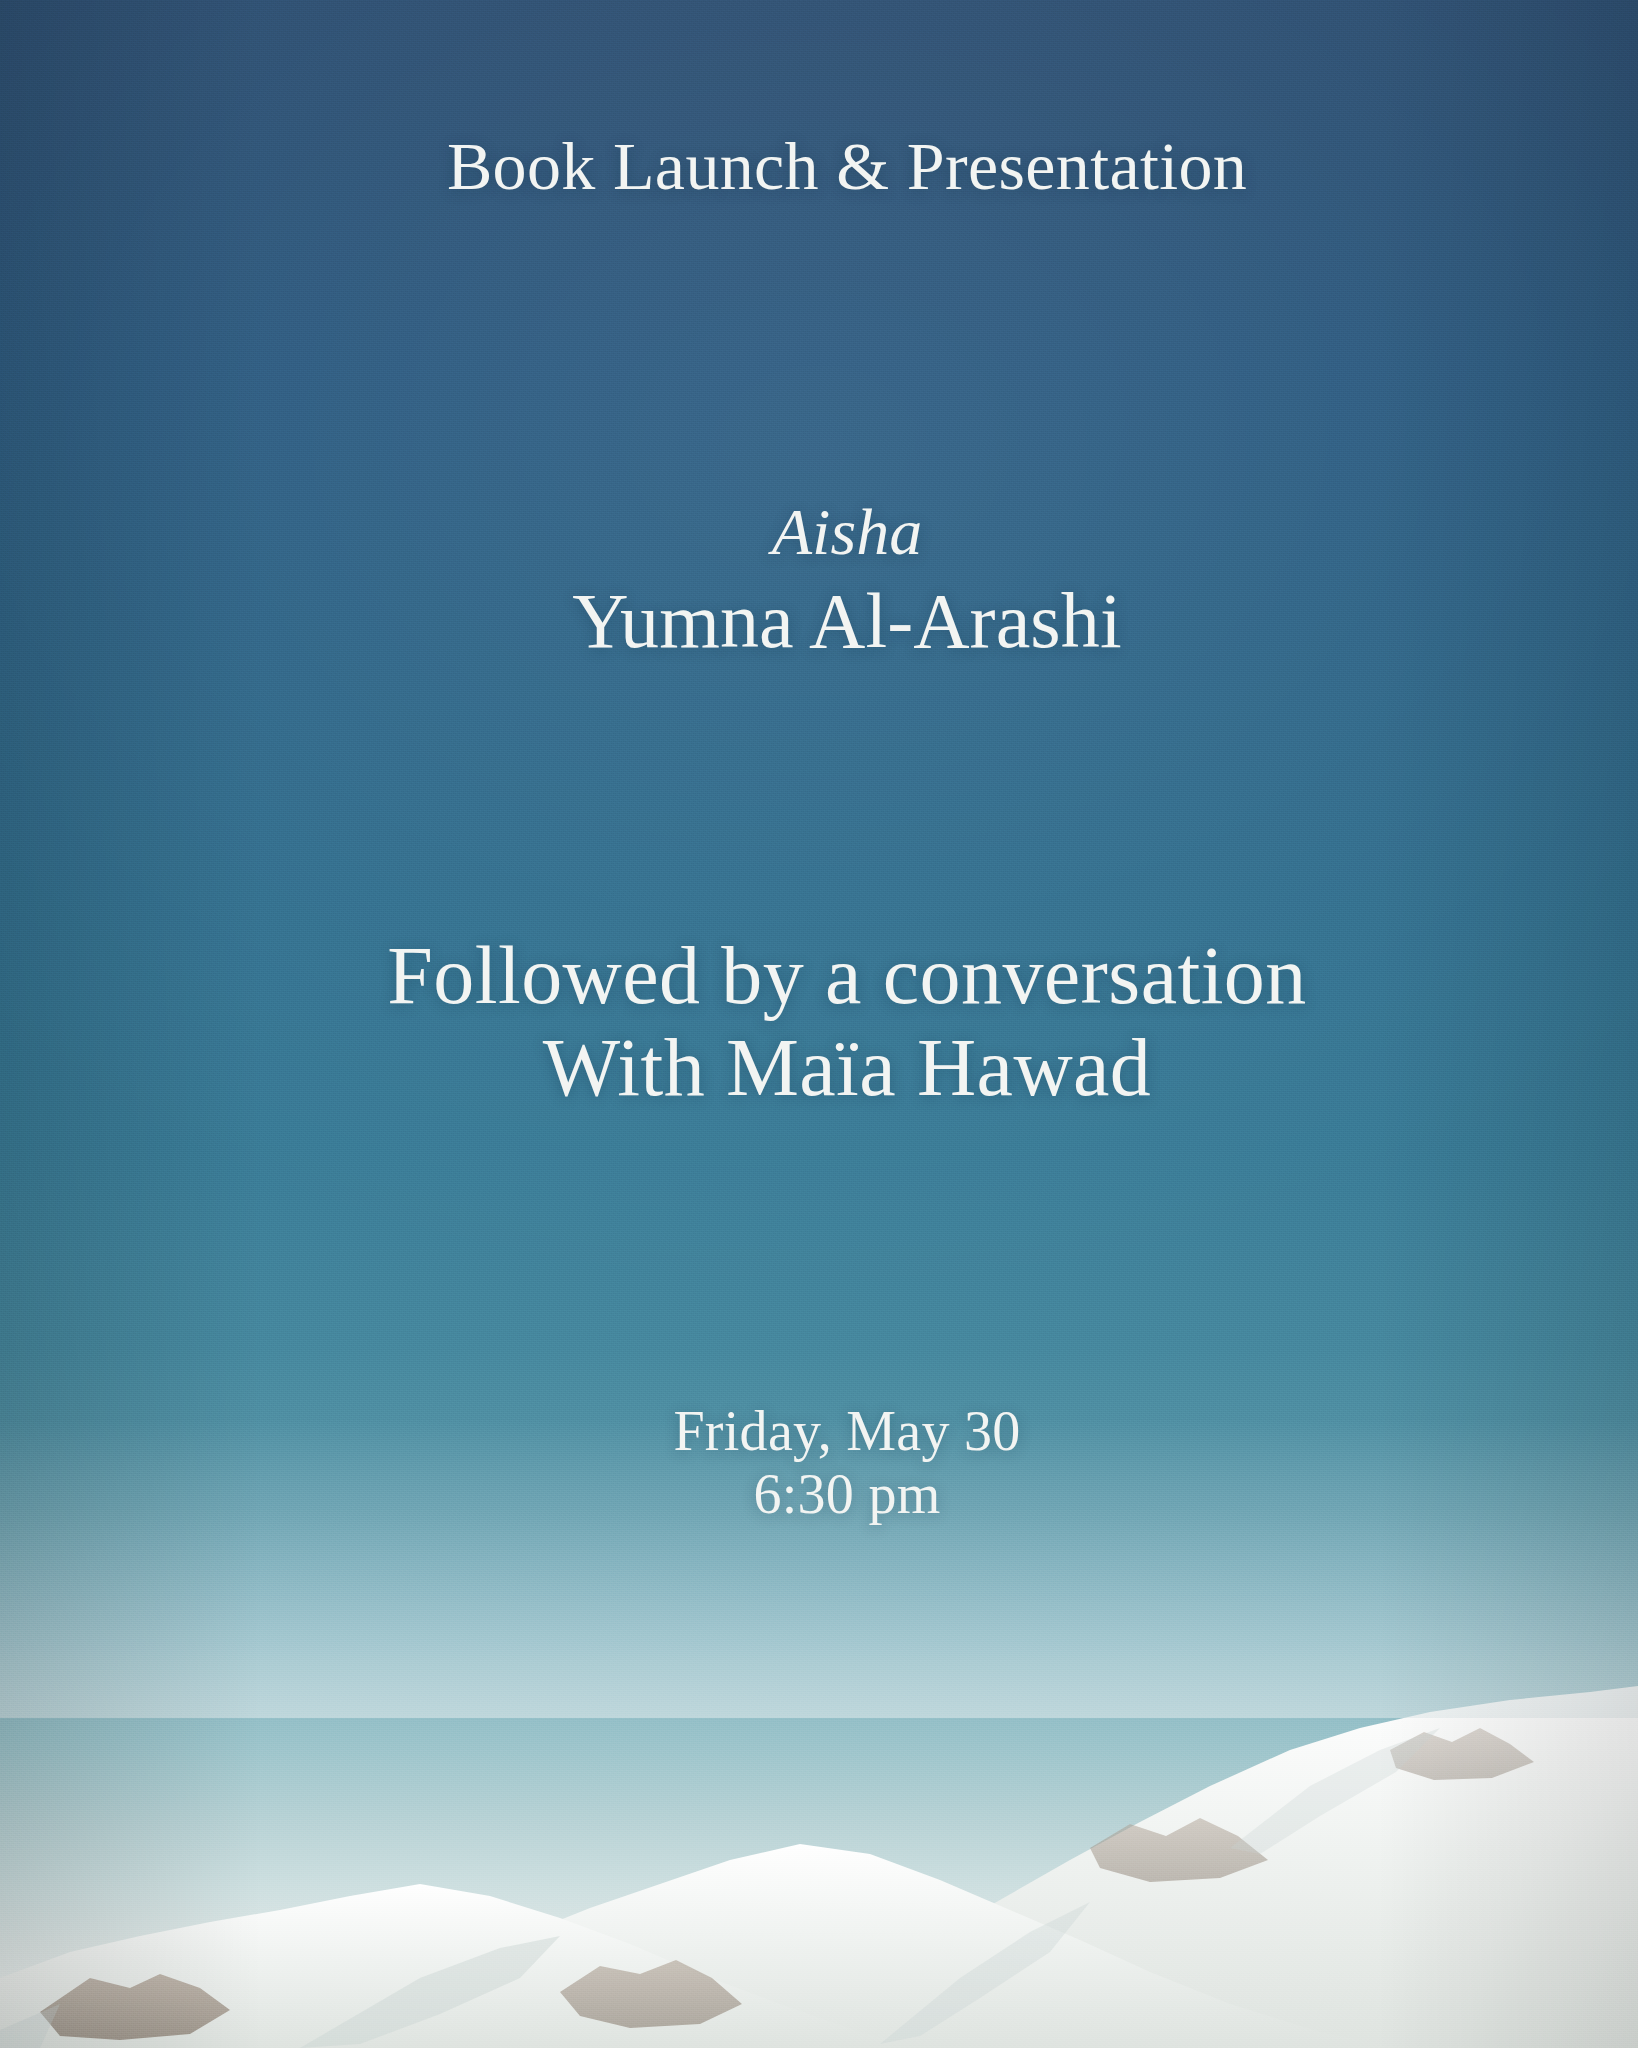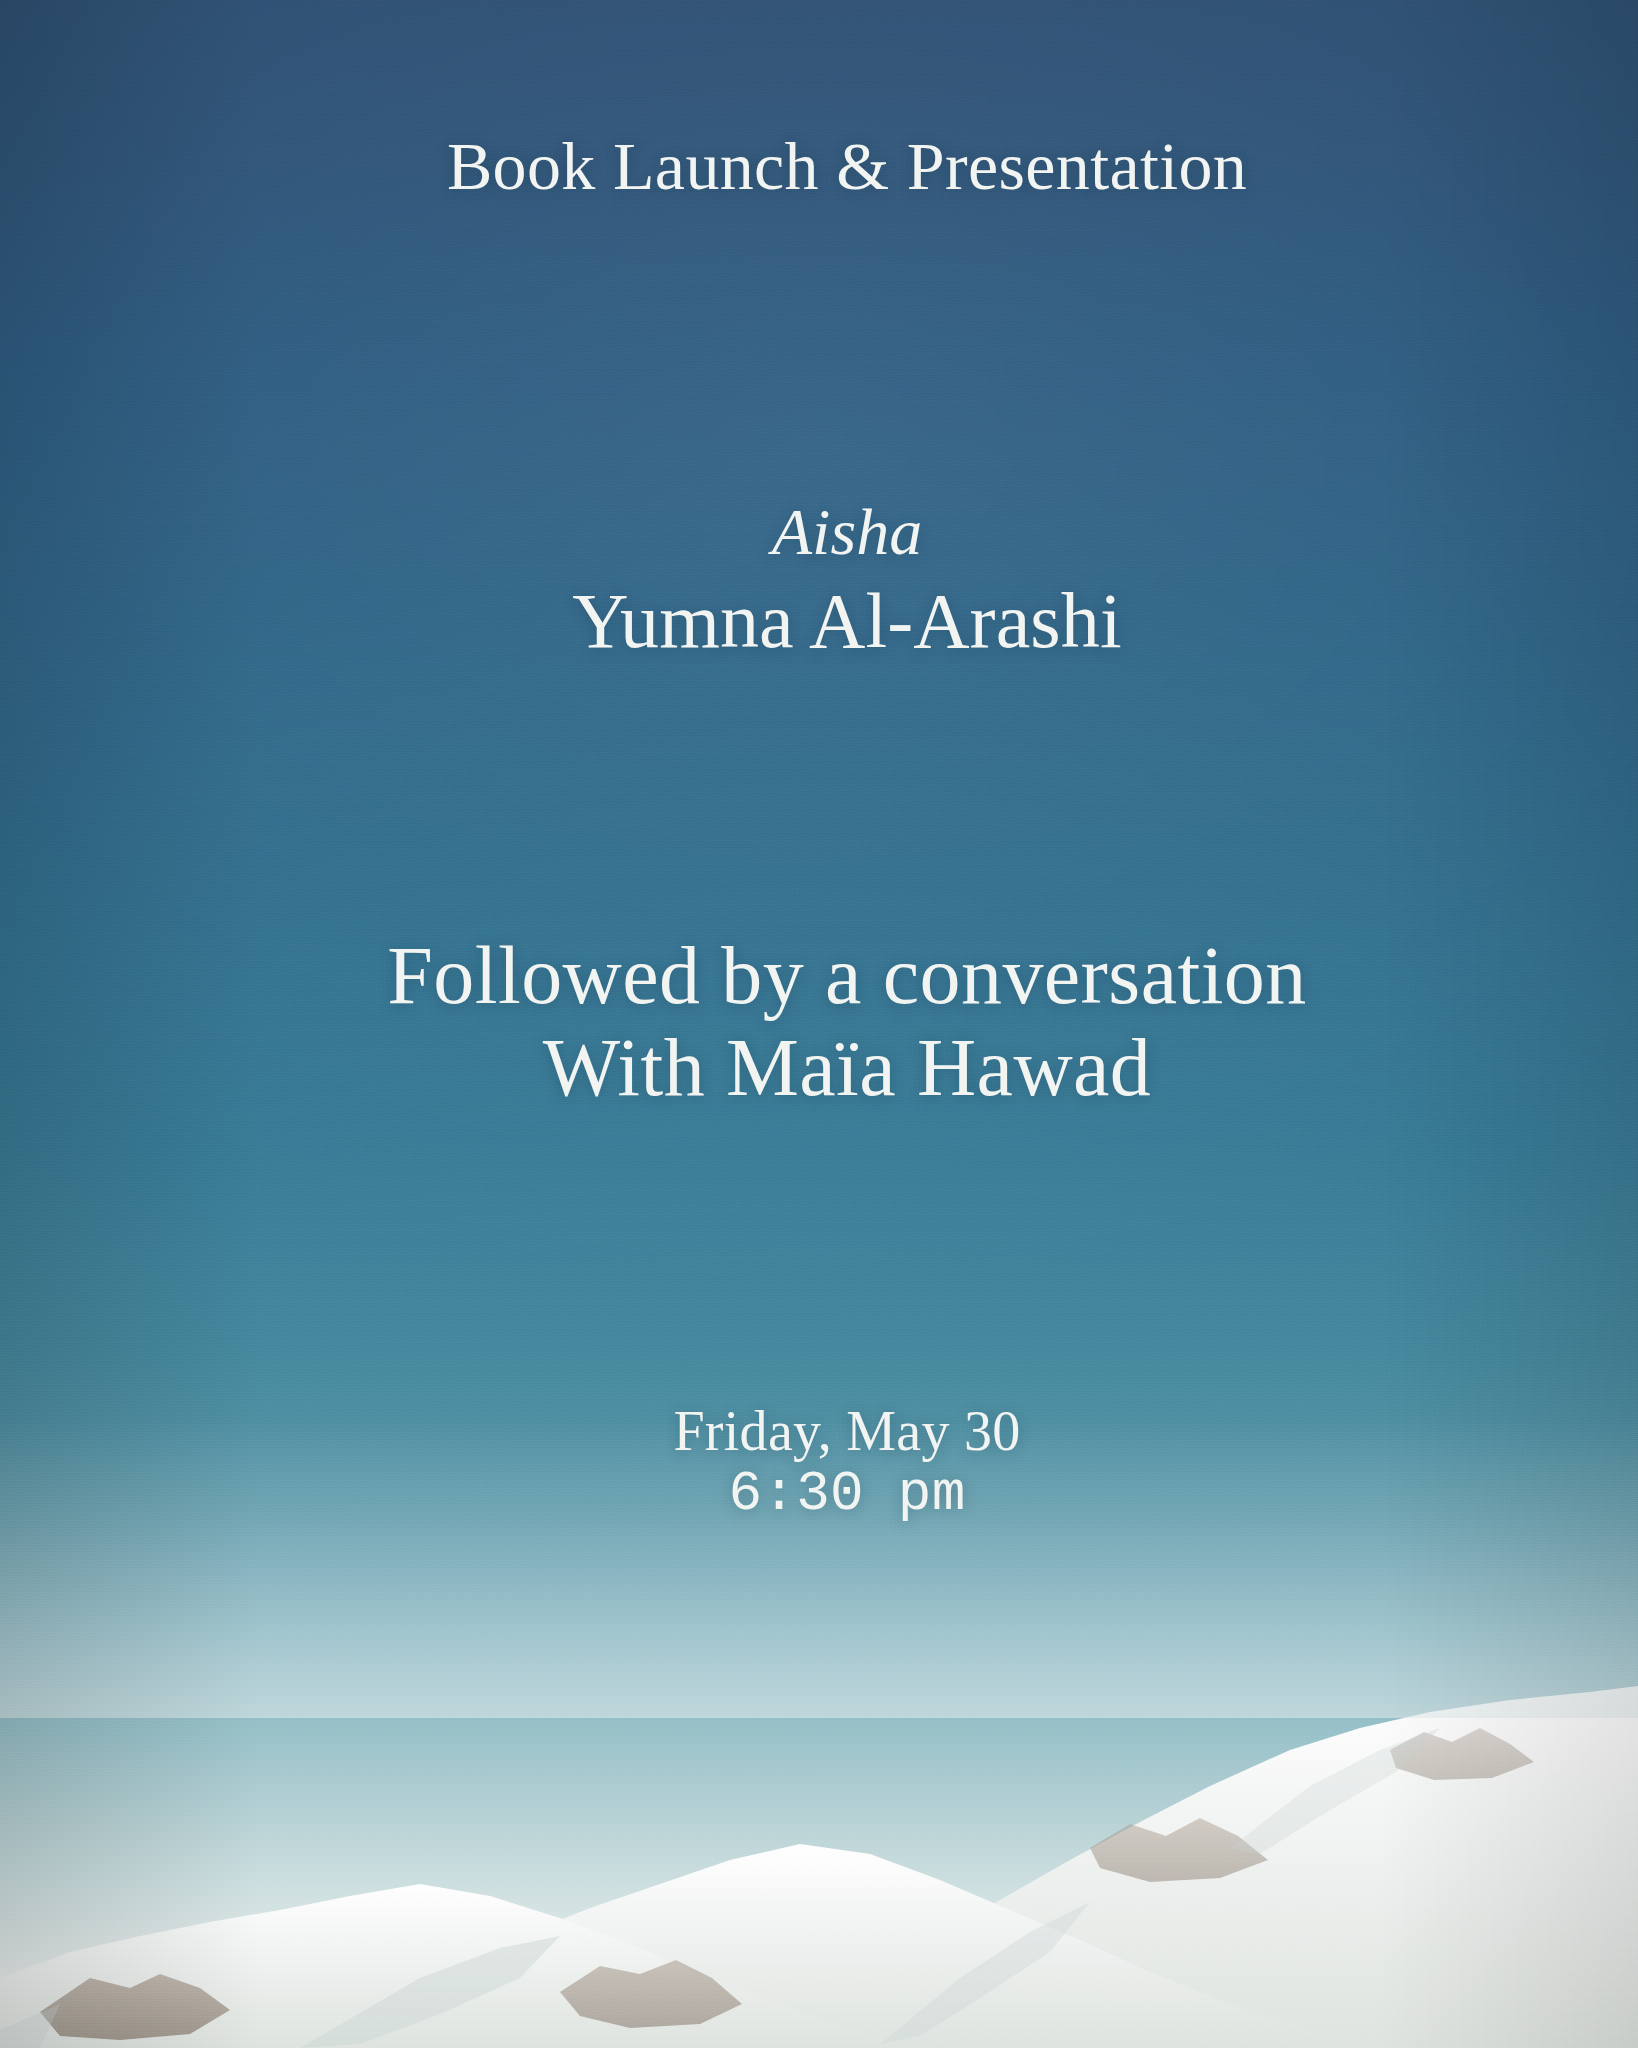--- a/index.html
+++ b/index.html
@@ -120,21 +120,21 @@
     font-weight: 400;
   }
   #conversation-line1 { display: block; }
   #conversation-line2 { display: block; }
   #datetime-block {
     top: 1400px;
     font-size: 56px;
     font-weight: 400;
   }
   #date-line { display: block; }
-  #time-line { display: block; font-family: Liberation Mono, monospace; }
+  #time-line { display: block; }
 </style>
 </head>
 <body>
 
 <div id="poster">
 
   <div class="sky"></div>
 
   <div class="mountains">
     <svg viewBox="0 0 1638 760" preserveAspectRatio="none" xmlns="http://www.w3.org/2000/svg">

